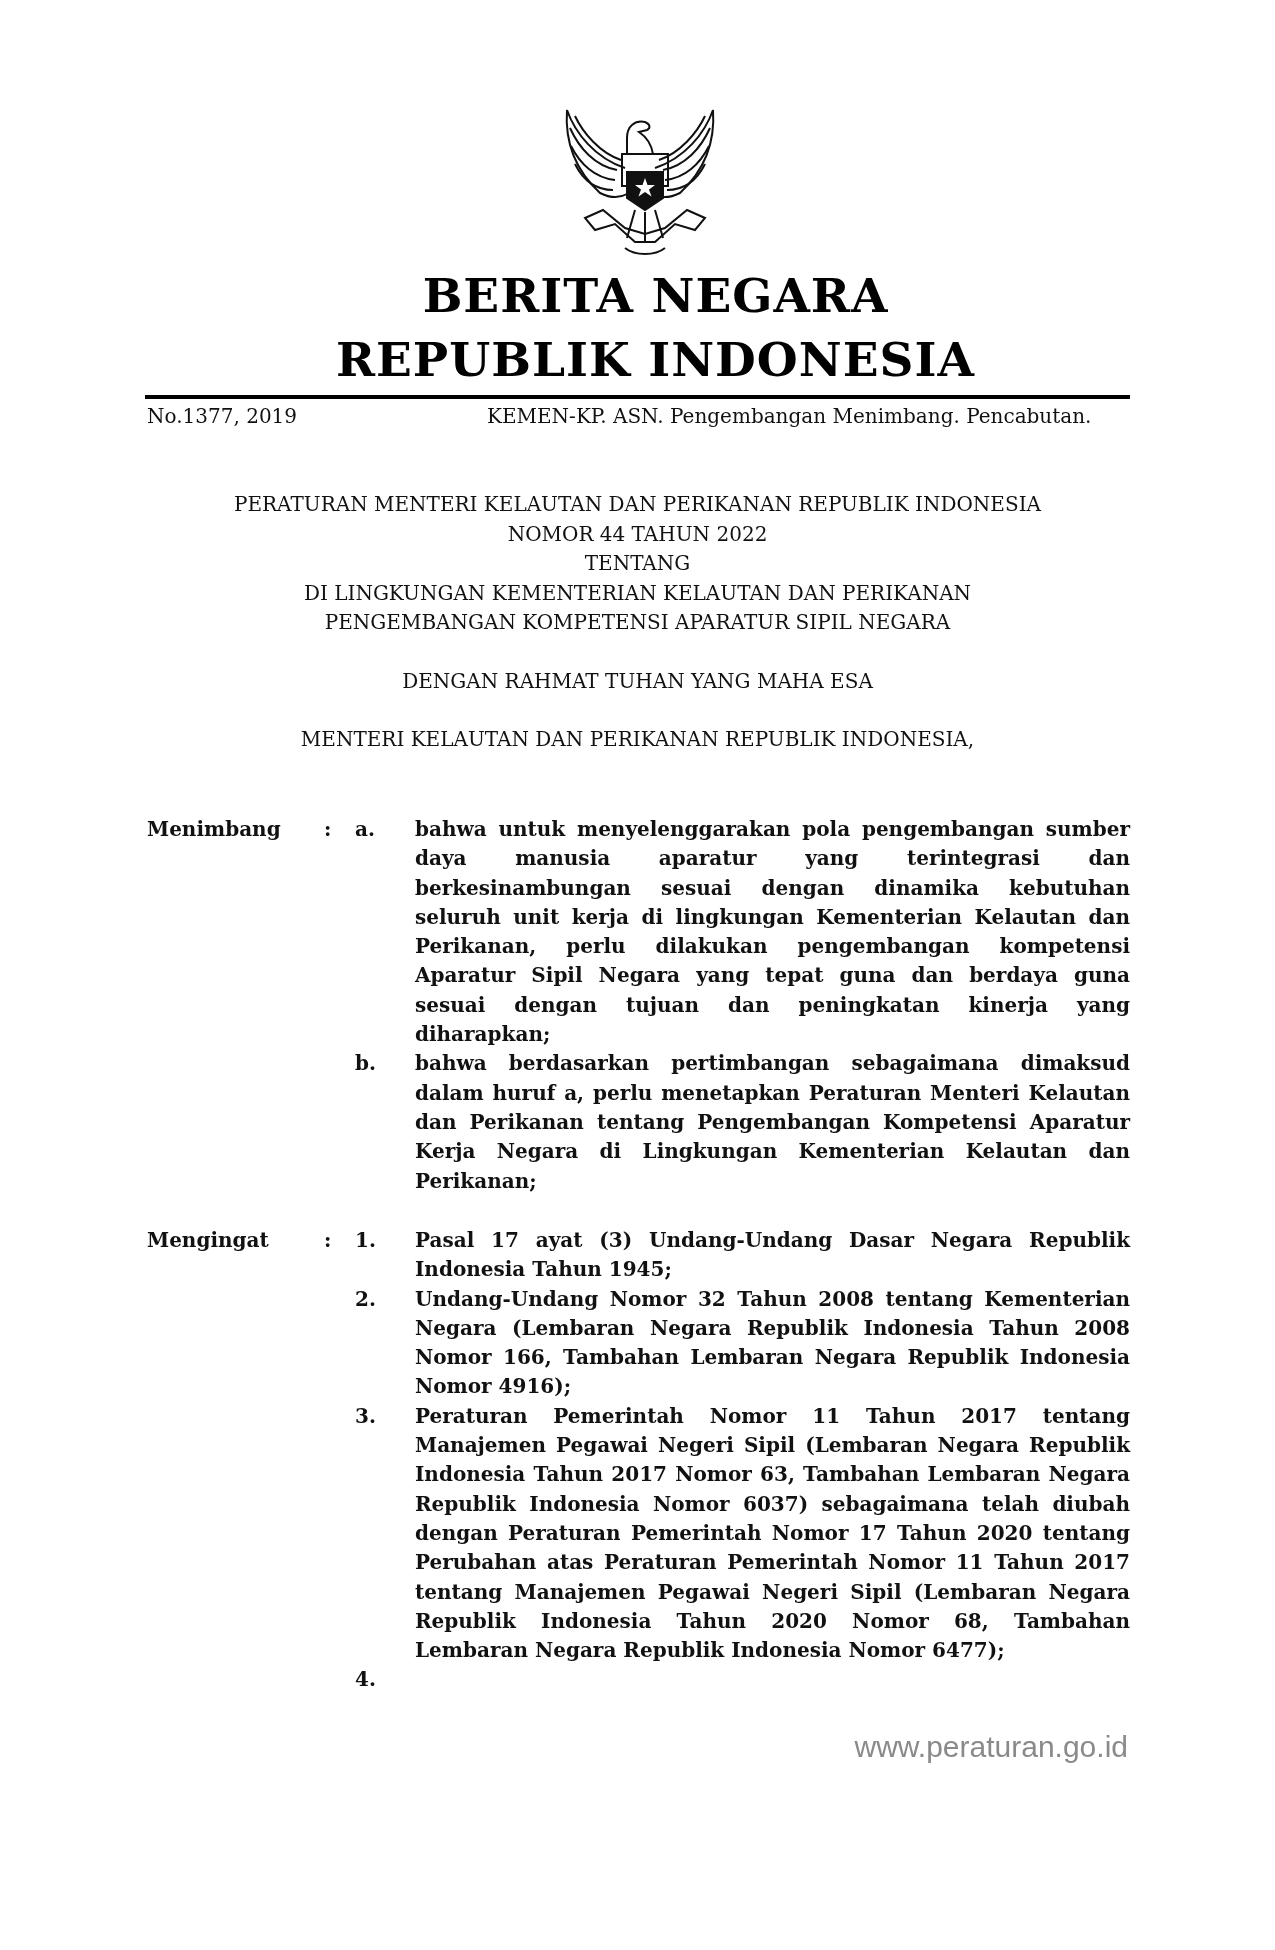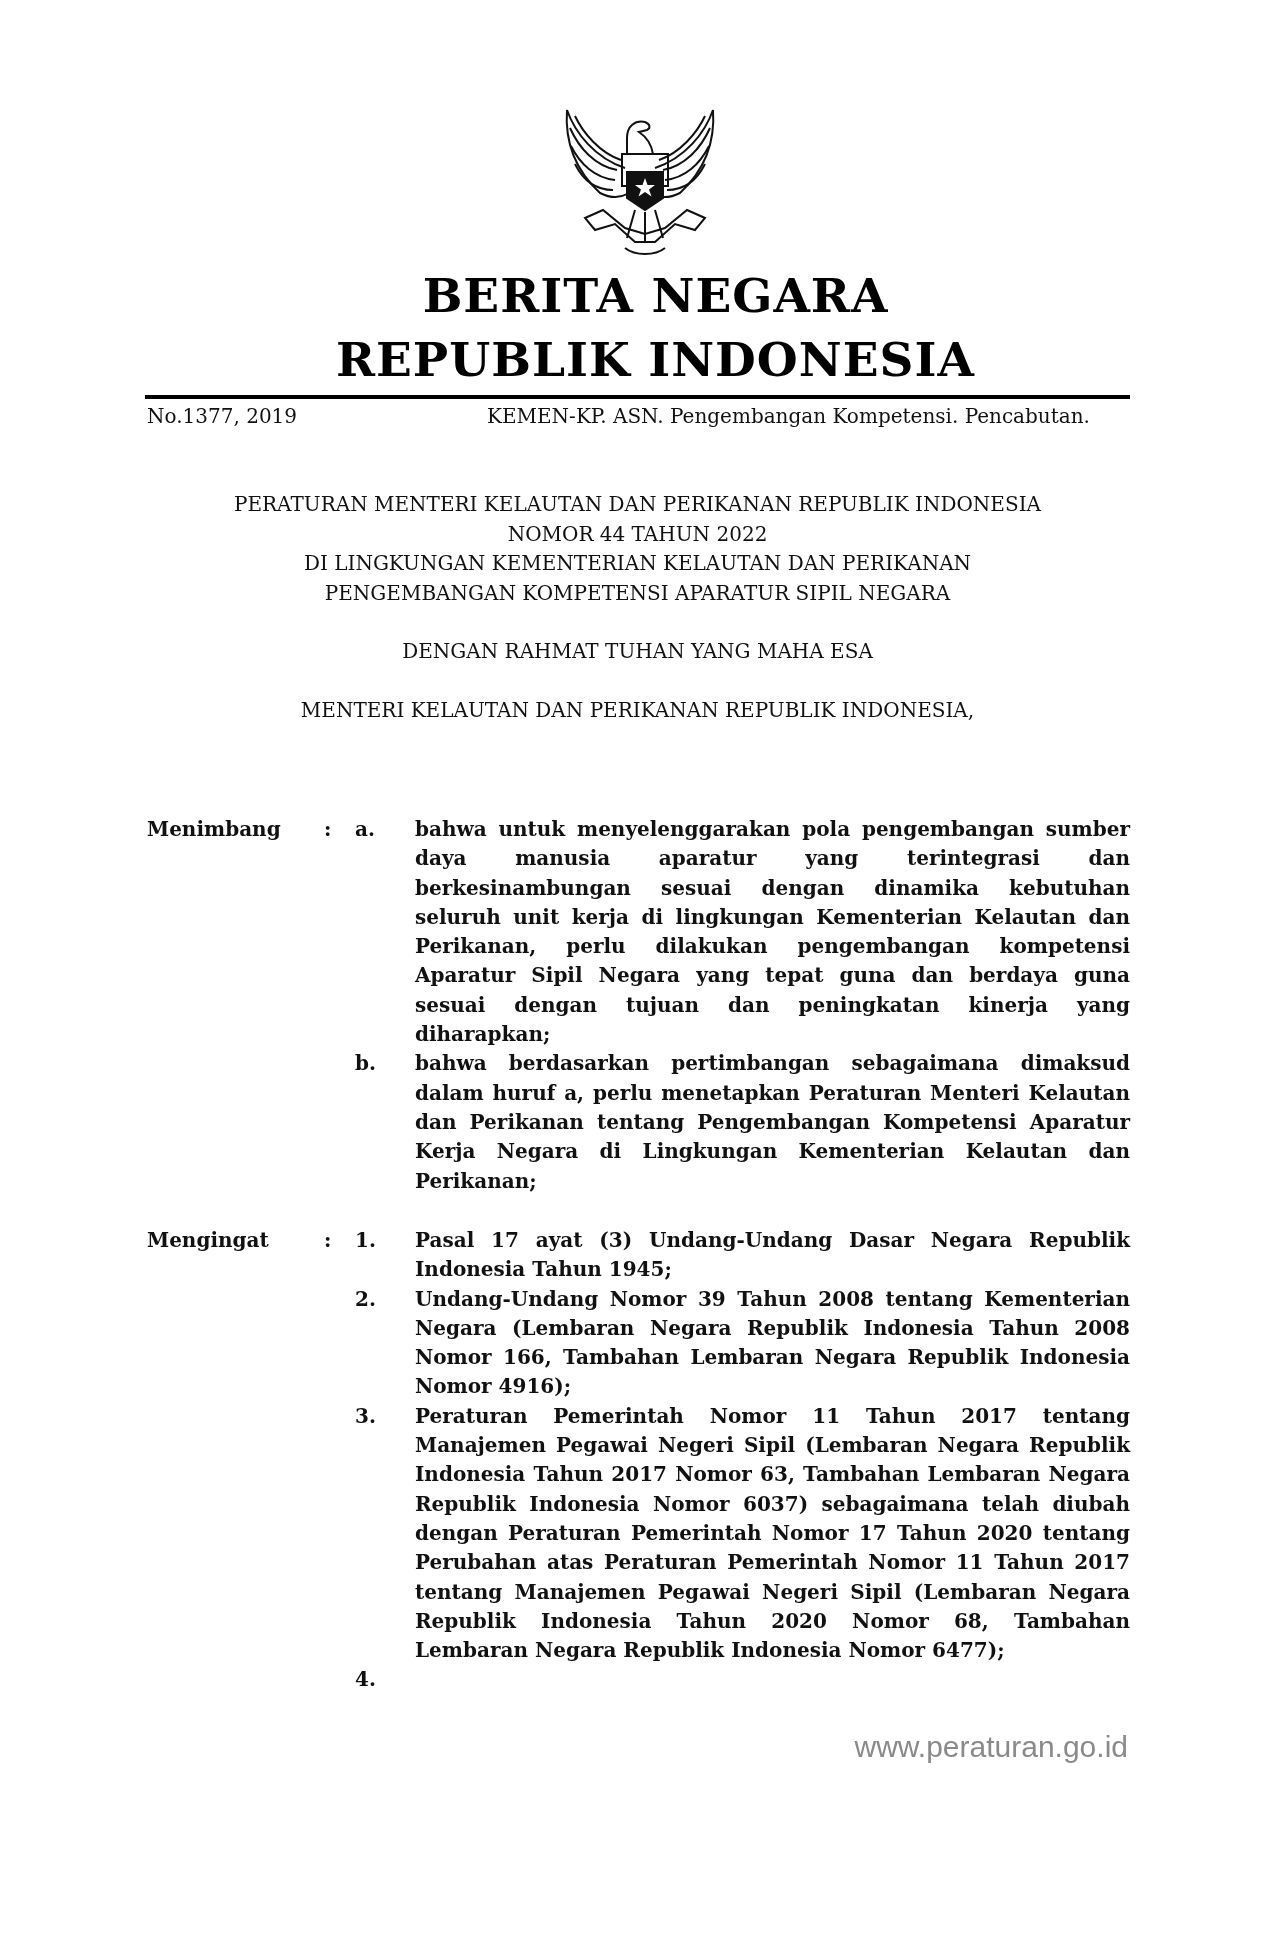--- a/index.html
+++ b/index.html
@@ -74,26 +74,27 @@
     </g>
     <polygon points="90,80 92.5,87 100,87 94,91.5 96.5,98.5 90,94 83.5,98.5 86,91.5 80,87 87.5,87" fill="#fff"></polygon>
   </svg>
 
   <div class="masthead mh1">BERITA NEGARA</div>
   <div class="masthead mh2">REPUBLIK INDONESIA</div>
   <div class="rule"></div>
 
   <div class="no-line">
     <span class="no-left">No.1377, 2019</span>
-    <div class="no-right">KEMEN-KP. ASN. Pengembangan Kompetensi. Pencabutan.</div>
+    <div class="no-right">KEMEN-KP. ASN. Pengembangan Menimbang. Pencabutan.</div>
   </div>
 
   <div class="title-block">
     <div>PERATURAN MENTERI KELAUTAN DAN PERIKANAN REPUBLIK INDONESIA</div>
     <div>NOMOR 44 TAHUN 2022</div>
+    <div>TENTANG</div>
     <div>DI LINGKUNGAN KEMENTERIAN KELAUTAN DAN PERIKANAN</div>
     <div>PENGEMBANGAN KOMPETENSI APARATUR SIPIL NEGARA</div>
     <div class="gap"></div>
     <div>DENGAN RAHMAT TUHAN YANG MAHA ESA</div>
     <div class="gap"></div>
     <div>MENTERI KELAUTAN DAN PERIKANAN REPUBLIK INDONESIA,</div>
   </div>
 
   <div class="section" style="top:815px;">
     <span class="sec-label">Menimbang</span>
@@ -110,21 +111,21 @@
 
   <div class="section" style="top:1226px;">
     <span class="sec-label">Mengingat</span>
     <span class="sec-colon">:</span>
     <div class="item">
       <span class="item-marker">1.</span>
       <div class="item-text">Pasal 17 ayat (3) Undang-Undang Dasar Negara Republik Indonesia Tahun 1945;</div>
     </div>
     <div class="item">
       <span class="item-marker">2.</span>
-      <div class="item-text">Undang-Undang Nomor 39 Tahun 2008 tentang Kementerian Negara (Lembaran Negara Republik Indonesia Tahun 2008 Nomor 166, Tambahan Lembaran Negara Republik Indonesia Nomor 4916);</div>
+      <div class="item-text">Undang-Undang Nomor 32 Tahun 2008 tentang Kementerian Negara (Lembaran Negara Republik Indonesia Tahun 2008 Nomor 166, Tambahan Lembaran Negara Republik Indonesia Nomor 4916);</div>
     </div>
     <div class="item">
       <span class="item-marker">3.</span>
       <div class="item-text">Peraturan Pemerintah Nomor 11 Tahun 2017 tentang Manajemen Pegawai Negeri Sipil (Lembaran Negara Republik Indonesia Tahun 2017 Nomor 63, Tambahan Lembaran Negara Republik Indonesia Nomor 6037) sebagaimana telah diubah dengan Peraturan Pemerintah Nomor 17 Tahun 2020 tentang Perubahan atas Peraturan Pemerintah Nomor 11 Tahun 2017 tentang Manajemen Pegawai Negeri Sipil (Lembaran Negara Republik Indonesia Tahun 2020 Nomor 68, Tambahan Lembaran Negara Republik Indonesia Nomor 6477);</div>
     </div>
     <div class="item">
       <span class="item-marker">4.</span>
     </div>
   </div>
 

